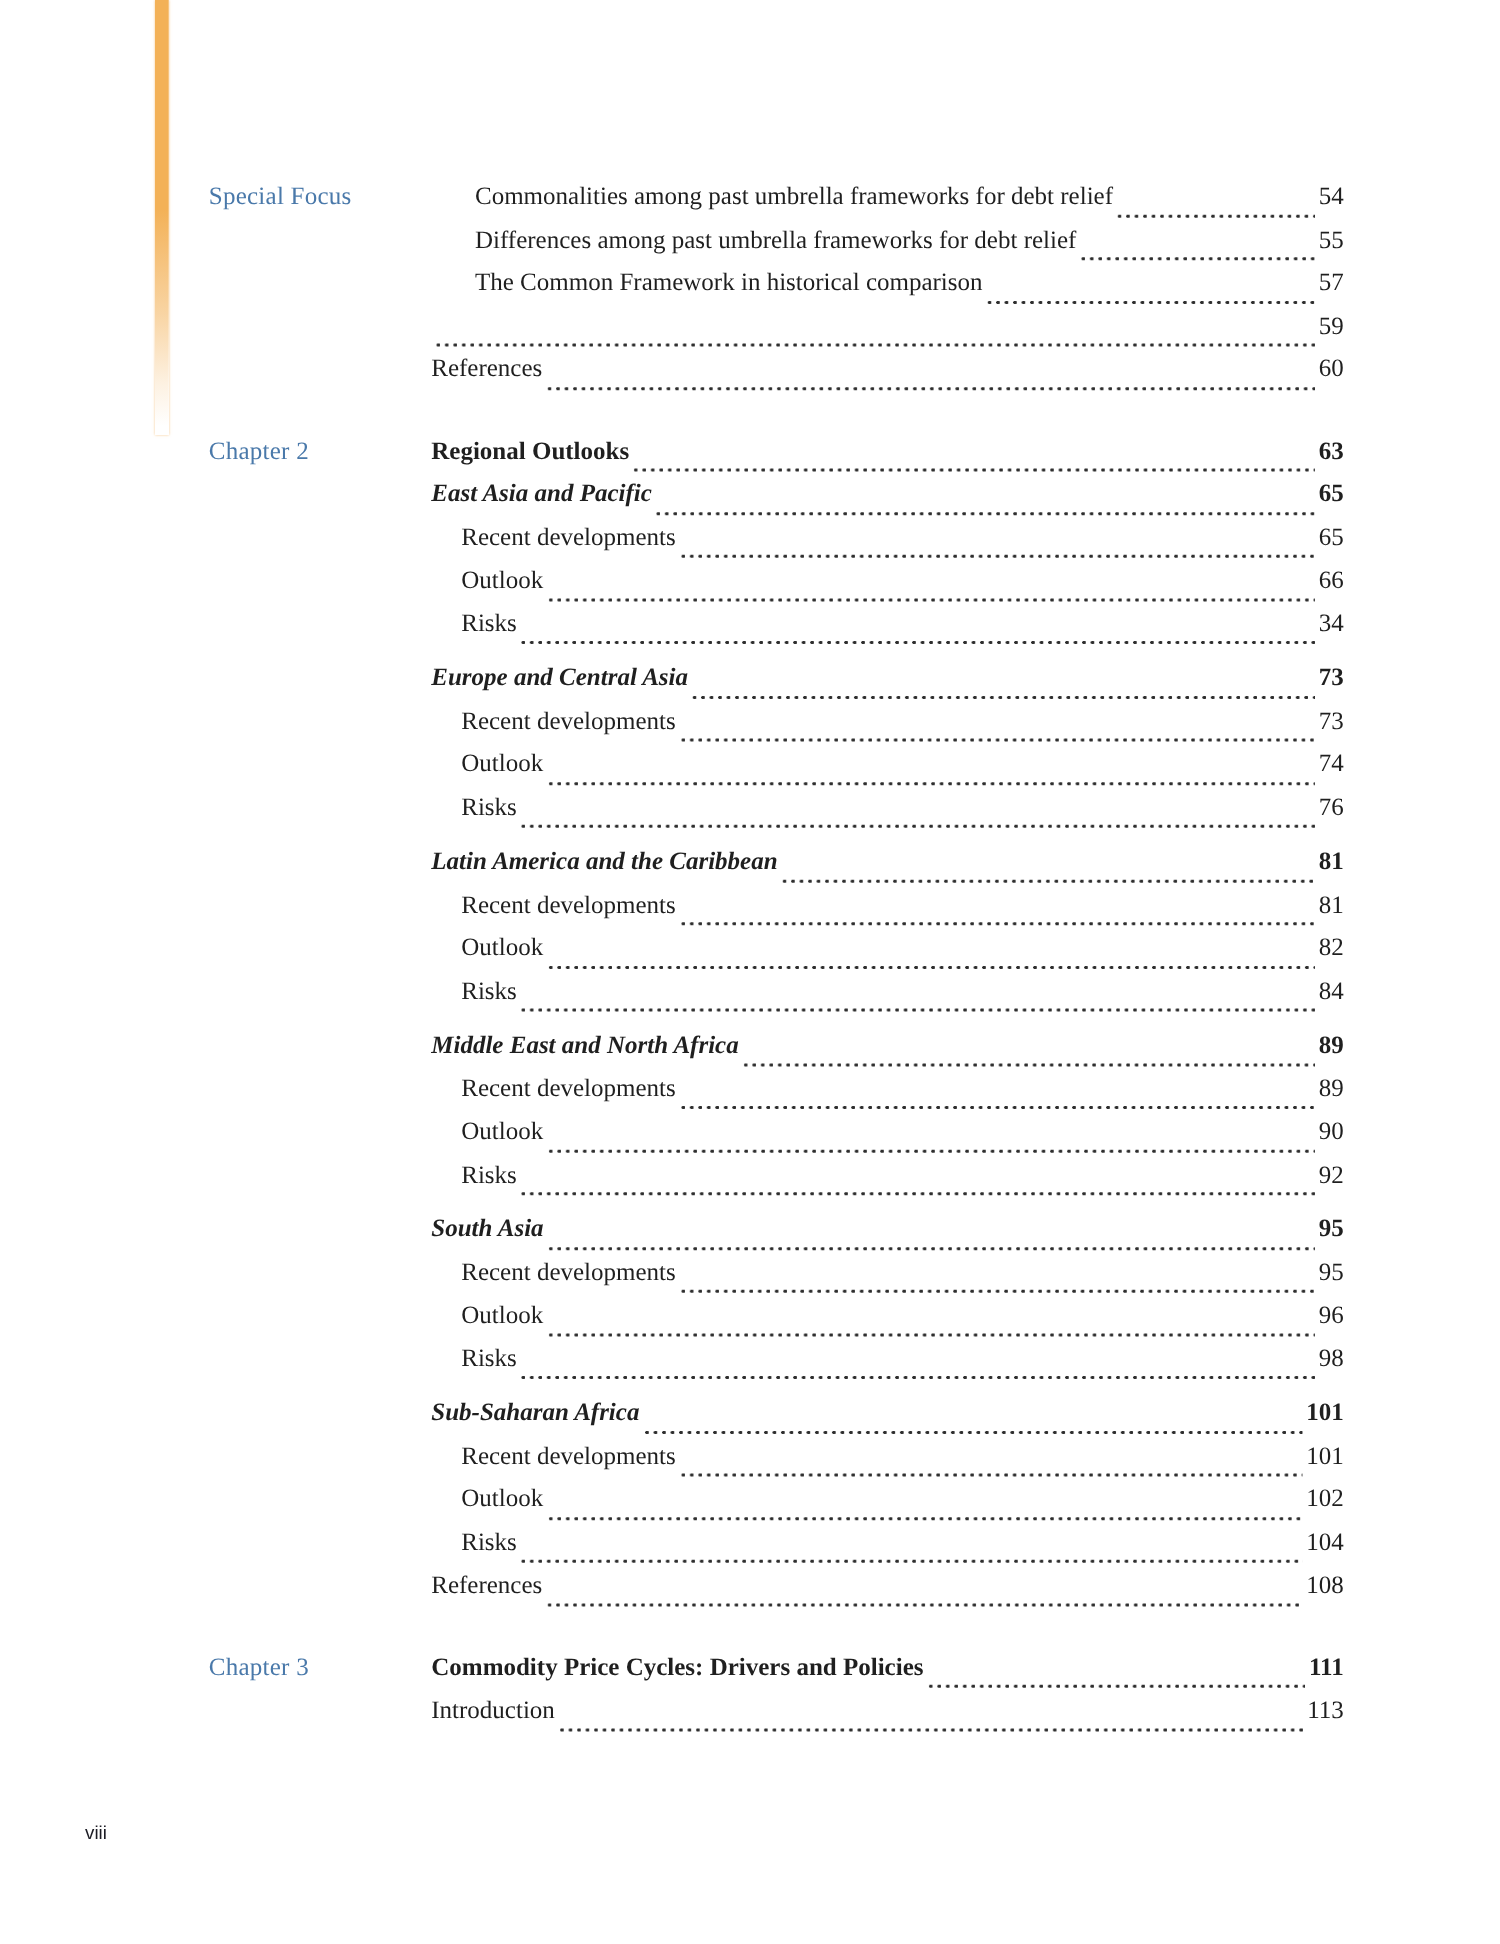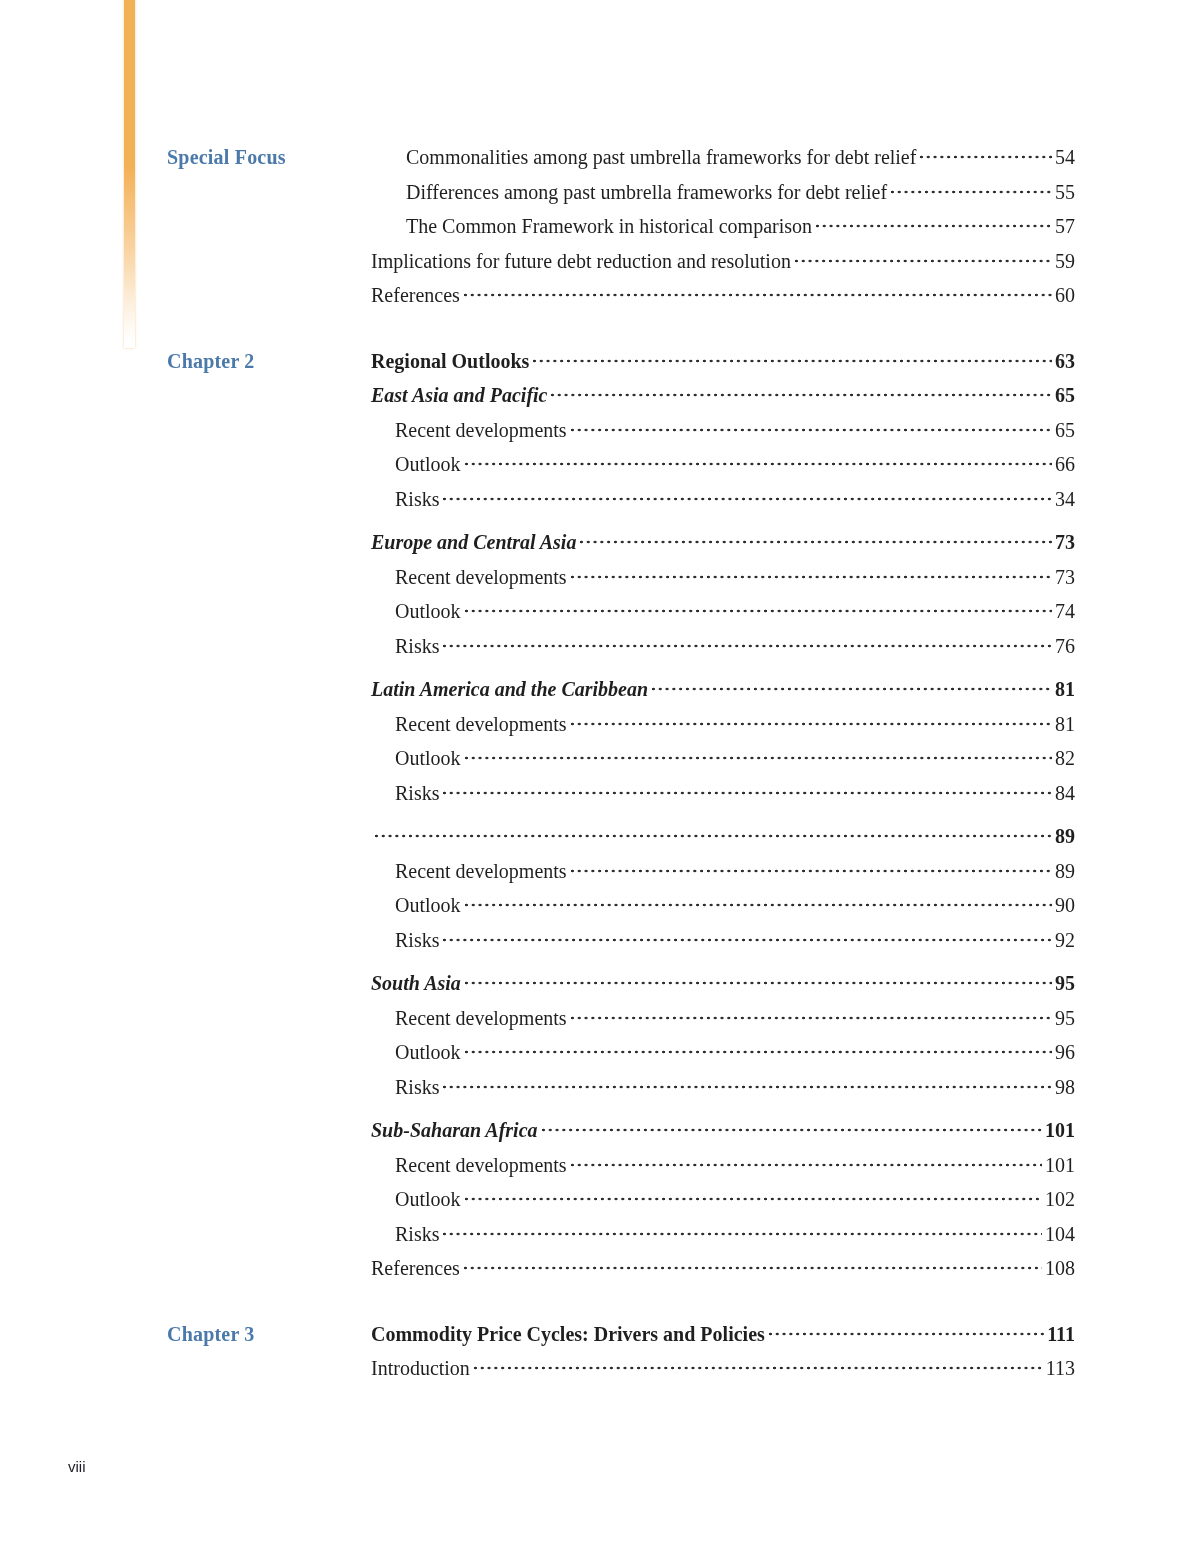--- a/index.html
+++ b/index.html
@@ -34,36 +34,35 @@
     width:908px;
   }
   .toc-section{
     display:flex;
     margin-bottom:31px;
   }
   .section-label{
     flex:0 0 178px;
     width:178px;
     font-size:20px;
-    font-weight:bold;
+    font-weight:normal;
     line-height:34.5px;
     color:var(--accent-blue);
     letter-spacing:0.2px;
   }
   .section-rows{
     flex:1 1 auto;
     min-width:0;
   }
   .toc-row{
     display:flex;
-    align-items:center;
+    align-items:flex-end;
     height:34.5px;
     line-height:34.5px;
     font-size:20px;
-    margin-left:26px;
   }
   .toc-row.spaced{margin-top:9px;}
   .toc-row.lvl-1{padding-left:24px;}
   .toc-row.lvl-2{padding-left:35px;}
   .entry-text{white-space:nowrap;}
   .entry-page{white-space:nowrap;}
   .dots{
     flex:1 1 auto;
     min-width:14px;
     height:4px;
@@ -108,21 +107,20 @@
   </div>
 
 
   <div class="toc-row lvl-2 style-normal">
     <span class="entry-text">The Common Framework in historical comparison</span>
     <span class="dots"></span>
     <span class="entry-page">57</span>
   </div>
 
   <div class="toc-row lvl-0 style-normal">
-    <span class="entry-text">Implications for future debt reduction and resolution</span>
     <span class="dots"></span>
     <span class="entry-page">59</span>
   </div>
 
   <div class="toc-row lvl-0 style-normal">
     <span class="entry-text">References</span>
     <span class="dots"></span>
     <span class="entry-page">60</span>
   </div>
 </div>
@@ -203,20 +201,21 @@
     <span class="entry-page">82</span>
   </div>
 
   <div class="toc-row lvl-1 style-normal">
     <span class="entry-text">Risks</span>
     <span class="dots"></span>
     <span class="entry-page">84</span>
   </div>
 
   <div class="toc-row lvl-0 style-region spaced">
+    <span class="entry-text">Middle East and North Africa</span>
     <span class="dots"></span>
     <span class="entry-page">89</span>
   </div>
 
   <div class="toc-row lvl-1 style-normal">
     <span class="entry-text">Recent developments</span>
     <span class="dots"></span>
     <span class="entry-page">89</span>
   </div>
 

